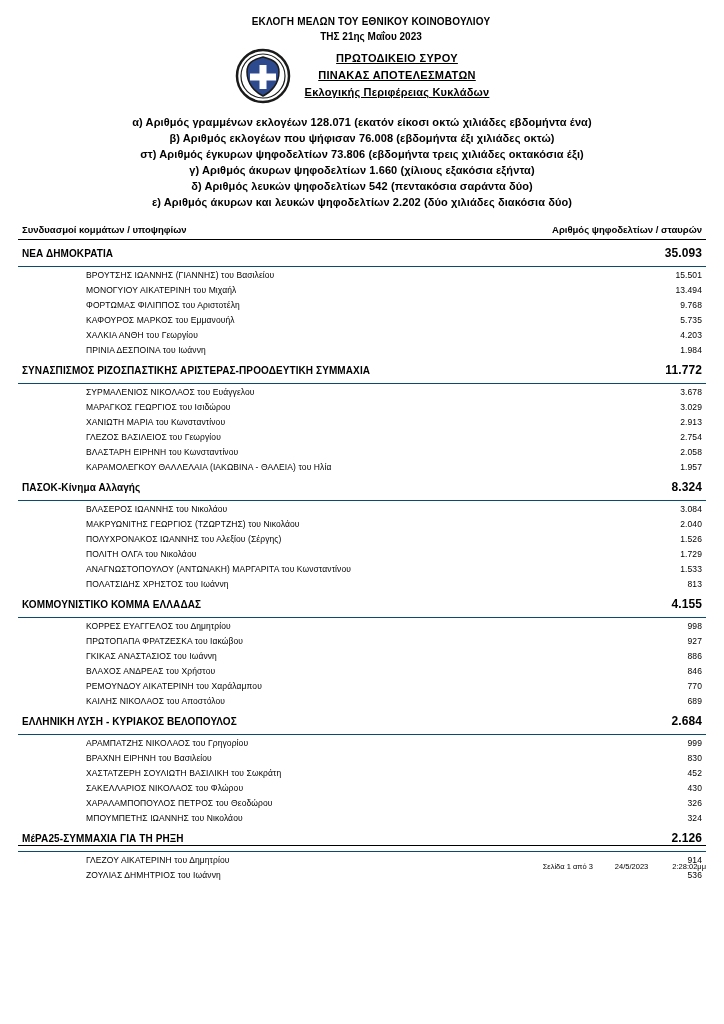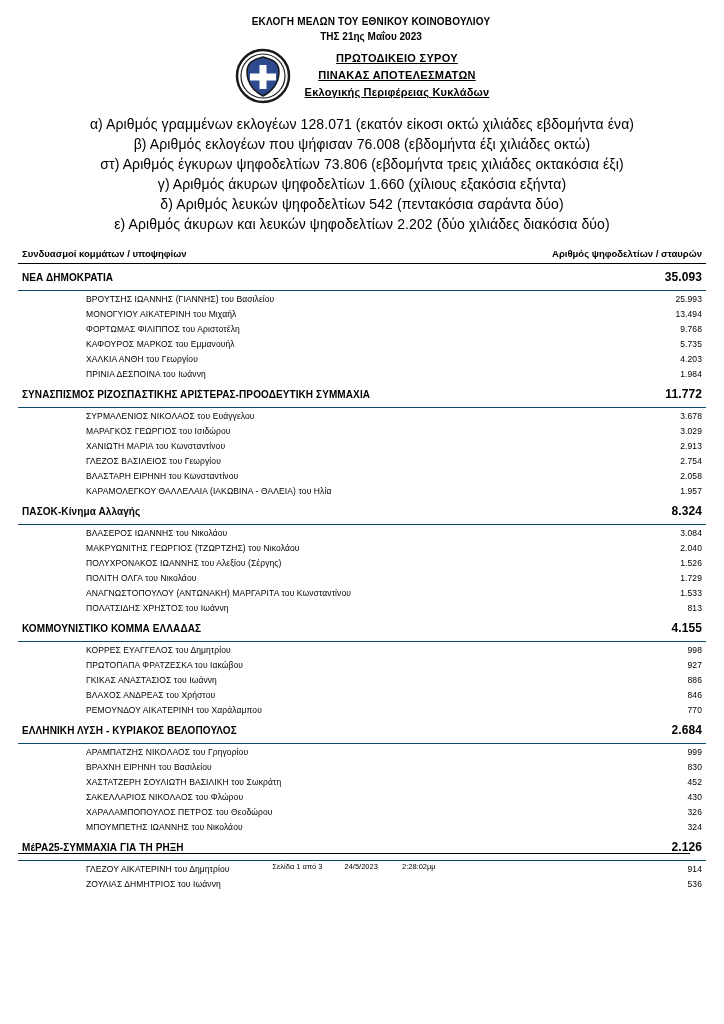--- a/index.html
+++ b/index.html
@@ -73,22 +73,22 @@
     font-weight: bold;
     margin-top: 5px;
     letter-spacing: 0.2px;
   }
 
   .stats {
     margin-top: 12px;
     text-align: center;
   }
   .stat-line {
-    font-size: 14px;
-    font-weight: normal;
+    font-size: 11px;
+    font-weight: bold;
     margin: 4px 0;
     letter-spacing: 0.1px;
   }
 
   
   .table-head {
     display: flex;
     justify-content: space-between;
     align-items: flex-end;
     font-size: 9.5px;
@@ -120,28 +120,28 @@
     letter-spacing: 0.1px;
   }
   .cand-row .name { white-space: nowrap; overflow: hidden; text-overflow: ellipsis; margin-left: 40px; }
   .cand-row .votes { font-size: 8.5px; }
   .party-row .votes { font-size: 12px; }
 
   
   .footer {
     position: absolute;
     left: 18px;
-    right: 34px;
+    right: 18px;
     bottom: 14px;
     display: flex;
-    justify-content: center;
+    justify-content: flex-end;
     align-items: center;
     font-size: 7.5px;
     border-top: 1px solid #000;
-    padding-top: 8px;
+    padding-top: 16px;
   }
   .footer .right span { margin-left: 22px; }
 </style>
 </head>
 <body>
 
 <div class="page">
 
   <div class="header-top">
     <div class="header-title-1">ΕΚΛΟΓΗ ΜΕΛΩΝ ΤΟΥ ΕΘΝΙΚΟΥ ΚΟΙΝΟΒΟΥΛΙΟΥ</div>
@@ -179,21 +179,21 @@
     <div>Αριθμός ψηφοδελτίων / σταυρών</div>
   </div>
 
   <div class="rows" id="results-body">
       <div class="party-row">
         <div class="name">ΝΕΑ ΔΗΜΟΚΡΑΤΙΑ</div>
         <div class="votes">35.093</div>
       </div>
       <div class="cand-row">
         <div class="name">ΒΡΟΥΤΣΗΣ ΙΩΑΝΝΗΣ (ΓΙΑΝΝΗΣ) του Βασιλείου</div>
-        <div class="votes">25.993</div>
+        <div class="votes">15.501</div>
       </div>
       <div class="cand-row">
         <div class="name">ΜΟΝΟΓΥΙΟΥ ΑΙΚΑΤΕΡΙΝΗ του Μιχαήλ</div>
         <div class="votes">13.494</div>
       </div>
       <div class="cand-row">
         <div class="name">ΦΟΡΤΩΜΑΣ ΦΙΛΙΠΠΟΣ του Αριστοτέλη</div>
         <div class="votes">9.768</div>
       </div>
       <div class="cand-row">
@@ -280,20 +280,24 @@
         <div class="name">ΓΚΙΚΑΣ ΑΝΑΣΤΑΣΙΟΣ του Ιωάννη</div>
         <div class="votes">886</div>
       </div>
       <div class="cand-row">
         <div class="name">ΒΛΑΧΟΣ ΑΝΔΡΕΑΣ του Χρήστου</div>
         <div class="votes">846</div>
       </div>
       <div class="cand-row">
         <div class="name">ΡΕΜΟΥΝΔΟΥ ΑΙΚΑΤΕΡΙΝΗ του Χαράλαμπου</div>
         <div class="votes">770</div>
+      </div>
+      <div class="cand-row">
+        <div class="name">ΚΑΙΛΗΣ ΝΙΚΟΛΑΟΣ του Αποστόλου</div>
+        <div class="votes">689</div>
       </div>
       <div class="party-row">
         <div class="name">ΕΛΛΗΝΙΚΗ ΛΥΣΗ - ΚΥΡΙΑΚΟΣ ΒΕΛΟΠΟΥΛΟΣ</div>
         <div class="votes">2.684</div>
       </div>
       <div class="cand-row">
         <div class="name">ΑΡΑΜΠΑΤΖΗΣ ΝΙΚΟΛΑΟΣ του Γρηγορίου</div>
         <div class="votes">999</div>
       </div>
       <div class="cand-row">

